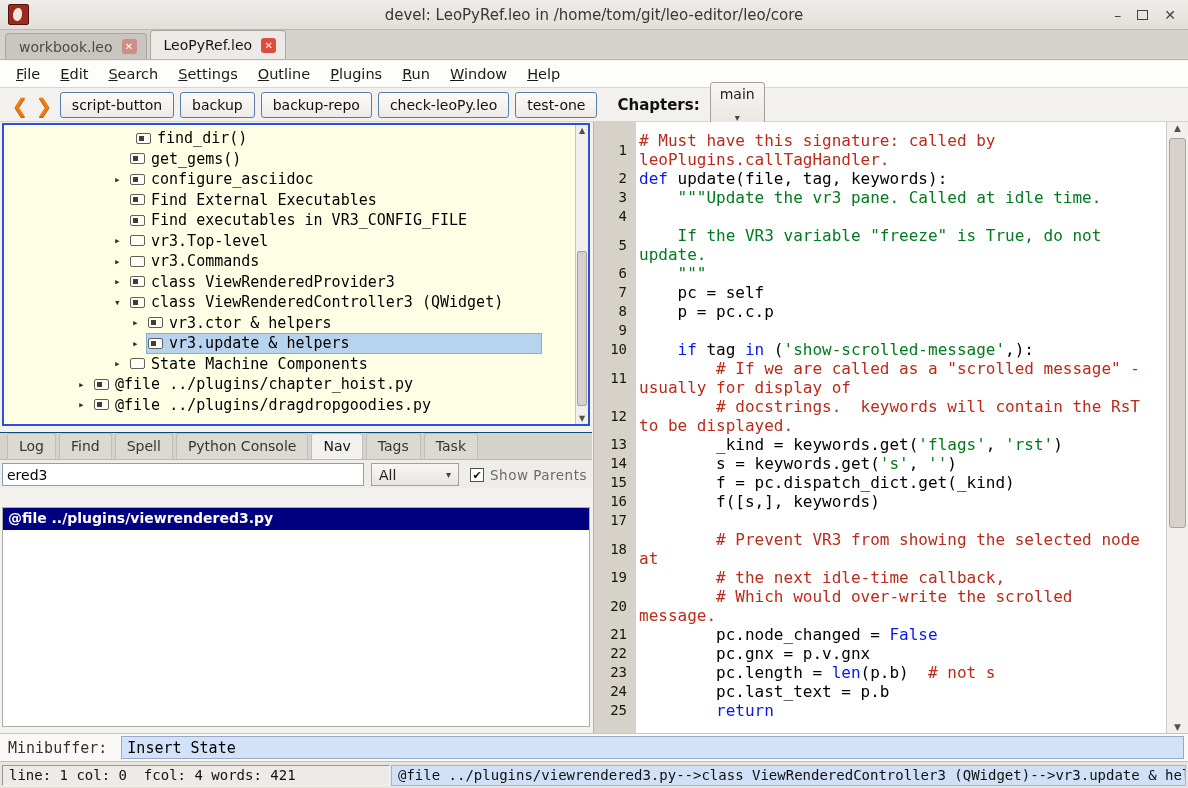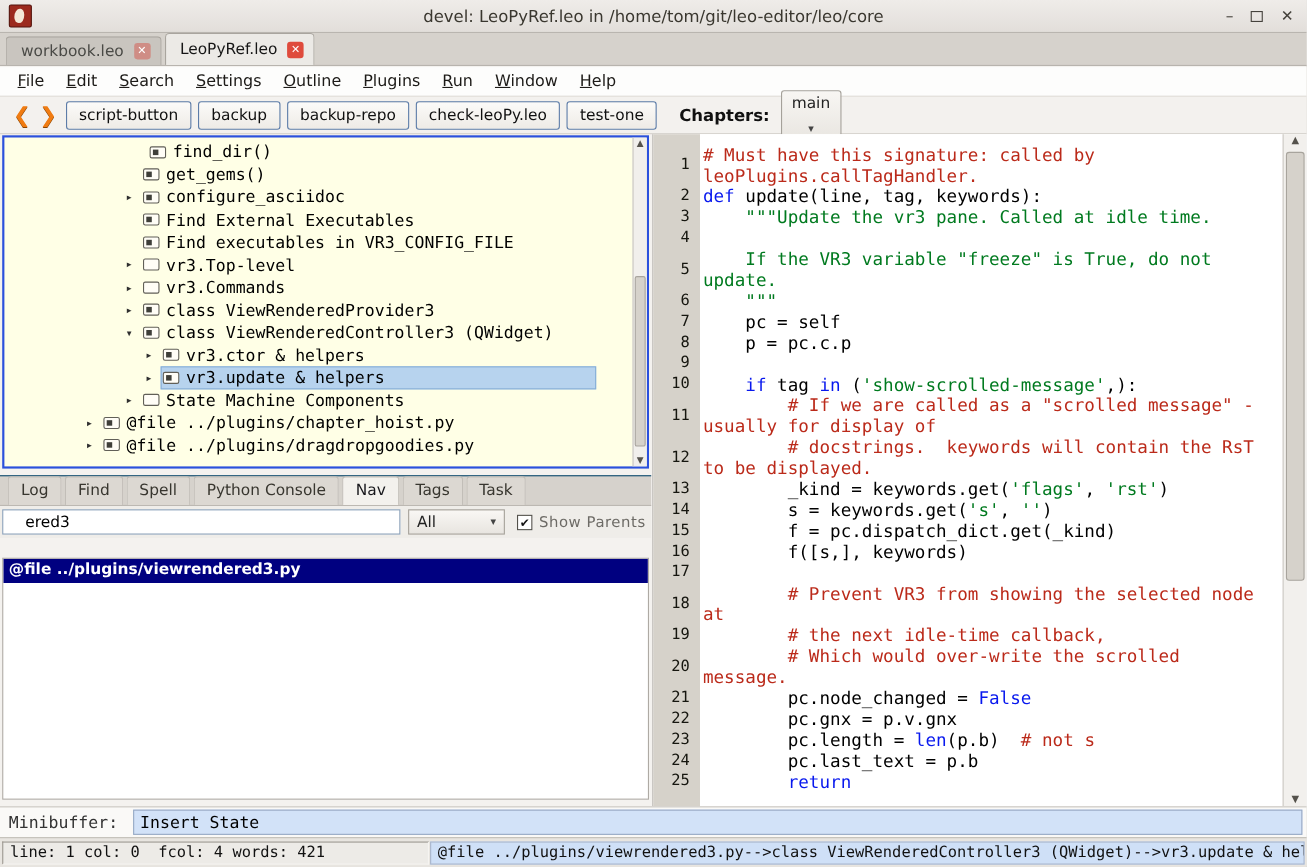--- a/index.html
+++ b/index.html
@@ -81,21 +81,21 @@
     border-top:1px solid #0c4a6e; border-bottom:1px solid #bcb8b2;
     display:flex; align-items:flex-end; gap:3px; padding-left:7px; }
   .ltab { padding:4px 11px 5px; font-size:14px; color:#38362f; background:#dcd8d2;
     border:1px solid #c2beb8; border-bottom:none; border-radius:3px 3px 0 0; cursor:pointer; }
   .ltab.active { background:#f3f1ed; color:#15151a; }
 
   
   .nav-controls { position:absolute; left:0; top:338px; width:592px; height:29px;
     background:#efede9; display:flex; align-items:center; padding-left:2px; }
   .nav-input { width:362px; height:23px; border:1px solid #8aa0b8; background:#fff;
-    font:14px "DejaVu Sans",sans-serif; color:#000; padding-left:20px; }
+    font:14px "DejaVu Sans",sans-serif; color:#000; padding-left:4px; }
   .nav-combo { margin-left:7px; width:88px; height:23px; border:1px solid #a5a19a;
     background:linear-gradient(#f9f7f4,#e8e5e0); display:inline-flex; align-items:center;
     justify-content:space-between; padding:0 7px; font-size:14px; color:#222; cursor:pointer; }
   .nav-check { margin-left:11px; width:14px; height:14px; border:1px solid #53514b; background:#fff;
     font-size:11px; line-height:13px; text-align:center; color:#111; cursor:pointer; }
   .nav-check-label { margin-left:6px; font-size:13.5px; color:#6d6b66; letter-spacing:.5px; }
 
   
   .nav-results { position:absolute; left:2px; top:385px; width:588px; bottom:6px;
     background:#fff; border:1px solid #aeaaa4; overflow:hidden; }
@@ -298,21 +298,21 @@
     </div>
 
     <div class="editor-pane">
       <div class="code-area" id="code-lines">
           <div class="cline">
             <span class="ln">1</span>
             <span class="ctext"><span class="tk-c"># Must have this signature: called by leoPlugins.callTagHandler.</span></span>
           </div>
           <div class="cline">
             <span class="ln">2</span>
-            <span class="ctext"><span class="tk-k">def</span><span class="tk-p"> update(line, tag, keywords):</span></span>
+            <span class="ctext"><span class="tk-k">def</span><span class="tk-p"> update(file, tag, keywords):</span></span>
           </div>
           <div class="cline">
             <span class="ln">3</span>
             <span class="ctext"><span class="tk-s">    """Update the vr3 pane. Called at idle time.</span></span>
           </div>
           <div class="cline">
             <span class="ln">4</span>
             <span class="ctext"></span>
           </div>
           <div class="cline">

